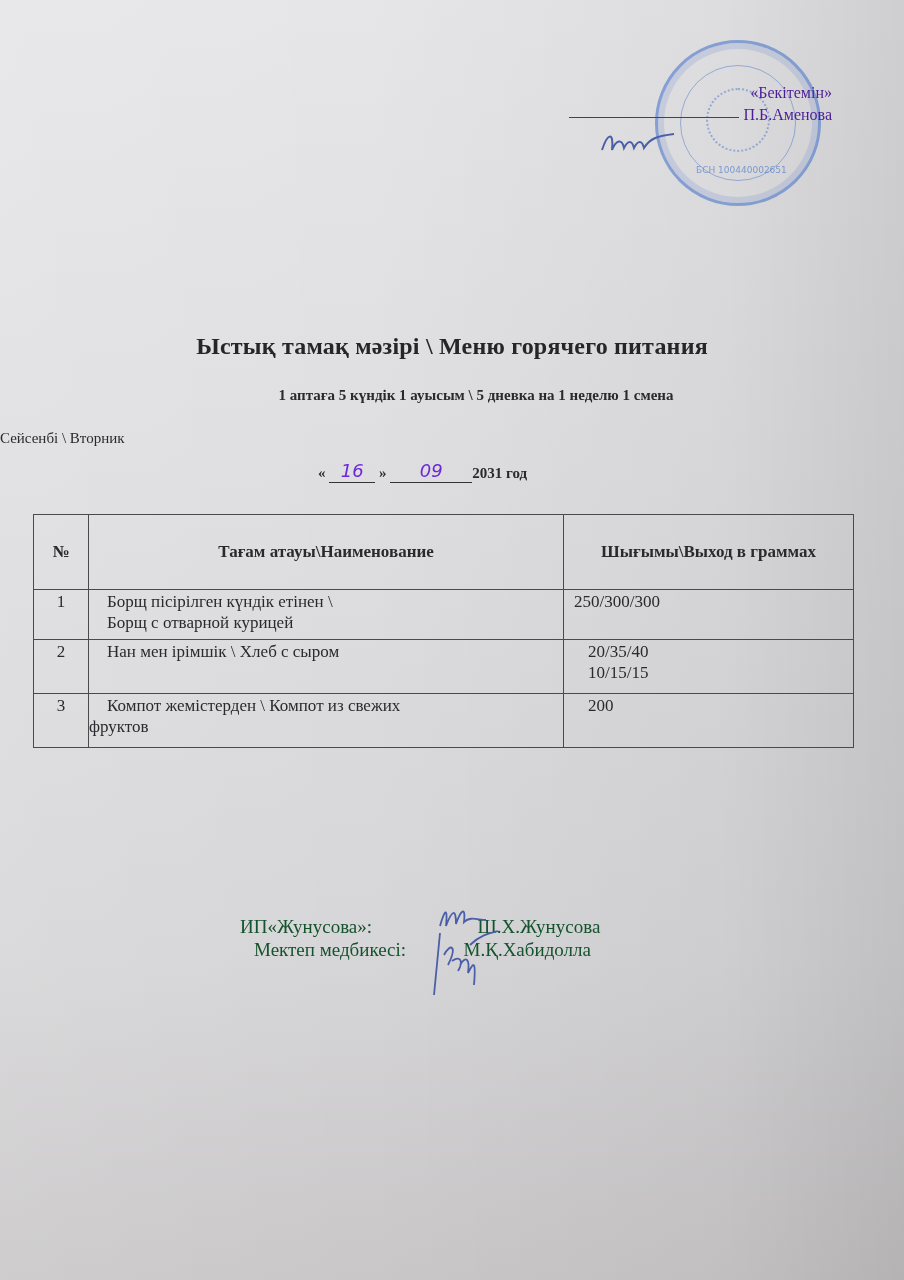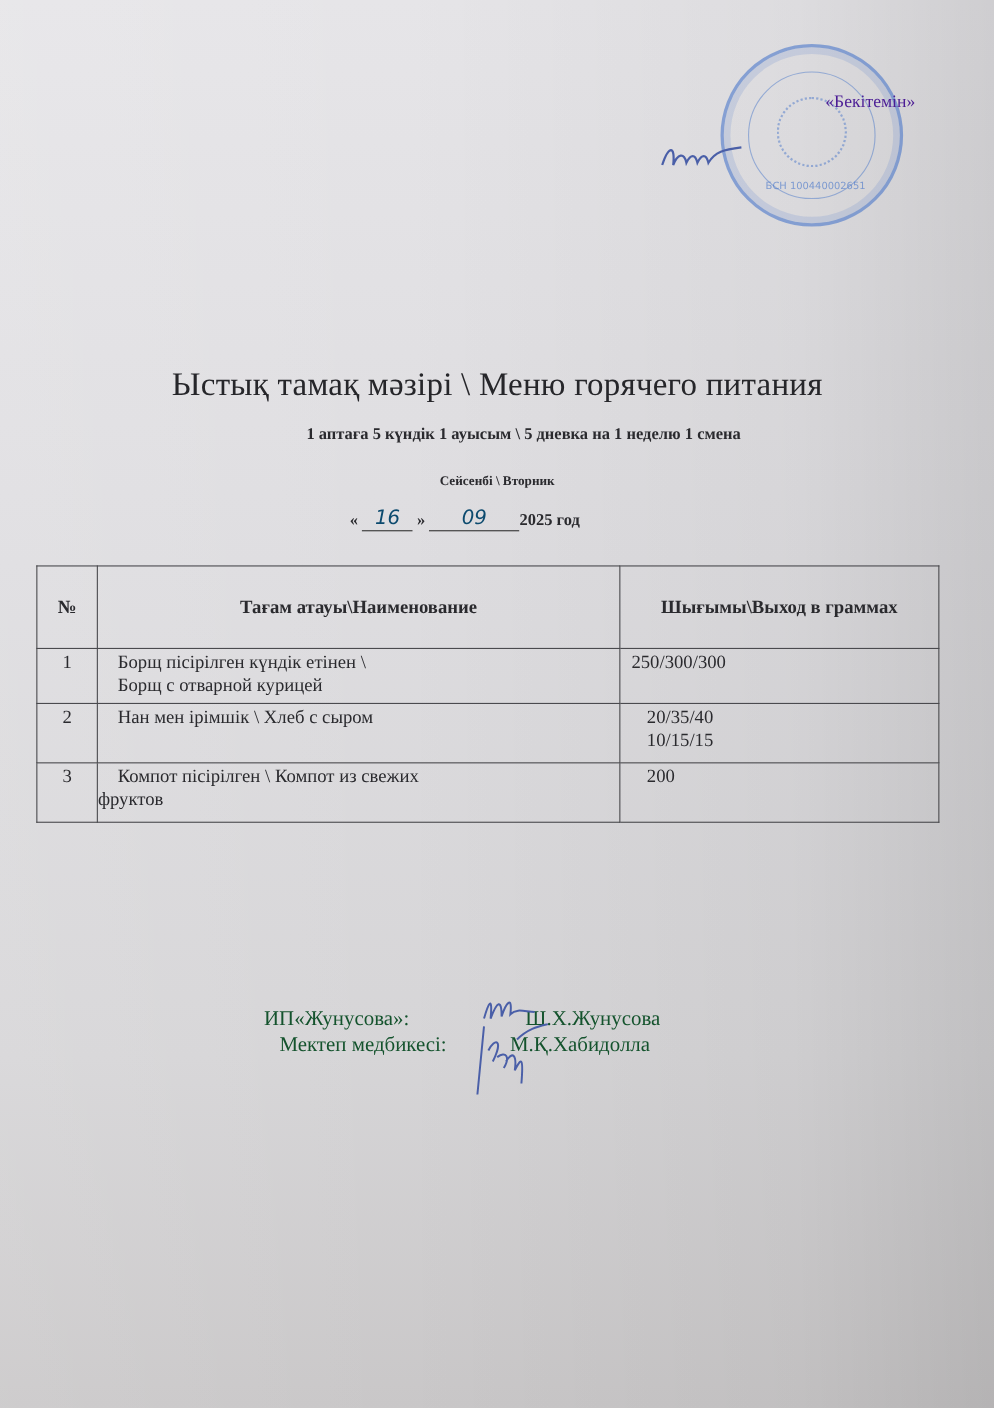--- a/index.html
+++ b/index.html
@@ -26,26 +26,26 @@
     border-radius:50%; border:1.5px solid rgba(60,110,200,0.45);
   }
   .stamp .emblem {
     position:absolute; left:48px; top:45px; width:60px; height:60px; border-radius:50%;
     border:2px dotted rgba(60,110,200,0.45);
   }
   .stamp .bsn { position:absolute; left:38px; bottom:28px; font-size:9px; color:rgba(60,110,200,0.6); font-family:"DejaVu Sans", sans-serif; }
   .signature-director {
     position:absolute; left:598px; top:128px; width:80px; height:28px;
   }
-  .title { position:absolute; left:0; right:0; top:333px; text-align:center; font-size:30px; font-weight:normal; color:#26262a; letter-spacing:0.2px; }
+  .title { position:absolute; left:0; right:0; top:333px; text-align:center; font-size:24px; font-weight:bold; color:#26262a; letter-spacing:0.2px; }
   .subtitle { position:absolute; left:0; right:0; top:387px; text-align:center; font-size:15px; font-weight:bold;margin-left:48px; }
-  .day { position:absolute; left:0; right:0; top:430px; text-align:center; font-size:12px; font-weight:bold; }
+  .day { position:absolute; left:0; right:0; top:430px; text-align:left; font-size:15px; font-weight:normal; }
   .dateline { position:absolute; left:318px; top:465px; font-size:15px; font-weight:bold; }
   .blank { display:inline-block; border-bottom:1.5px solid #333; text-align:center; position:relative; }
-  .blank .hw { position:absolute; left:0; right:0; bottom:1px; font-family:"DejaVu Sans", sans-serif; font-style:italic; font-weight:normal; color:#0c4a6e; font-size:18px; }
+  .blank .hw { position:absolute; left:0; right:0; bottom:1px; font-family:"DejaVu Sans", sans-serif; font-style:italic; font-weight:normal; color:#6d28d9; font-size:18px; }
   table.menu {
     position:absolute; left:33px; top:514px; width:821px; border-collapse:collapse; font-size:17px;
   }
   table.menu td, table.menu th { border:1.5px solid #4a4a4e; vertical-align:top; }
   table.menu th { height:72px; vertical-align:middle; font-weight:bold; }
   .c1 { width:52px; text-align:center; }
   .c2 { width:455px; }
   .c3 { }
   td.c2 { padding-left:18px; line-height:21px; }
   td.c3 { padding-left:10px; line-height:21px; }
@@ -63,35 +63,36 @@
 
 <div class="shade"></div>
 
 <div class="stamp">
   <div class="emblem"></div>
   <span class="bsn">БСН 100440002651</span>
 </div>
 
 <div class="approval">
   <span class="line">«Бекітемін»</span>
+  <span class="line"><span class="sign-line"></span><span>П.Б.Аменова</span></span>
 </div>
 
 <svg class="signature-director" viewBox="0 0 80 28">
   <path d="M4 22 C10 4, 16 4, 14 22 C18 12, 24 10, 26 20 C30 12, 34 12, 36 20 C40 12, 44 12, 46 20 C52 10, 60 8, 76 6" fill="none" stroke="#4a5fa8" stroke-width="2"></path>
 </svg>
 
 <div class="title">Ыстық тамақ мәзірі \ Меню горячего питания</div>
 <div class="subtitle">1 аптаға 5 күндік 1 ауысым \ 5 дневка на 1 неделю  1 смена</div>
 <div class="day">Сейсенбі \ Вторник</div>
 
 <div class="dateline">
   <span>«</span>
   <span class="blank" style="width:46px;"><span class="hw">16</span>&nbsp;</span>
   <span>»</span>
-  <span class="blank" style="width:82px;"><span class="hw">09</span>&nbsp;</span><span>2025 год</span>
+  <span class="blank" style="width:82px;"><span class="hw">09</span>&nbsp;</span><span>2031 год</span>
 </div>
 
 <table class="menu">
   <tbody>
       <tr>
     <th class="c1">№</th>
     <th class="c2">Тағам атауы\Наименование</th>
     <th class="c3">Шығымы\Выход в граммах</th>
   </tr>
   <tr class="r1">
@@ -110,21 +111,21 @@
       <div>Нан мен ірімшік \ Хлеб с сыром</div>
     </td>
     <td class="c3">
       <div class="indent">20/35/40</div>
       <div class="indent">10/15/15</div>
     </td>
   </tr>
   <tr class="r3">
     <td class="c1">3</td>
     <td class="c2" style="padding-left:0;">
-      <div style="padding-left:18px;">Компот пісірілген \ Компот из свежих</div>
+      <div style="padding-left:18px;">Компот жемістерден \ Компот из свежих</div>
       <div style="padding-left:0;">фруктов</div>
     </td>
     <td class="c3">
       <div class="indent">200</div>
     </td>
   </tr>
 </tbody>
   </table>
 
 <div class="signers">

